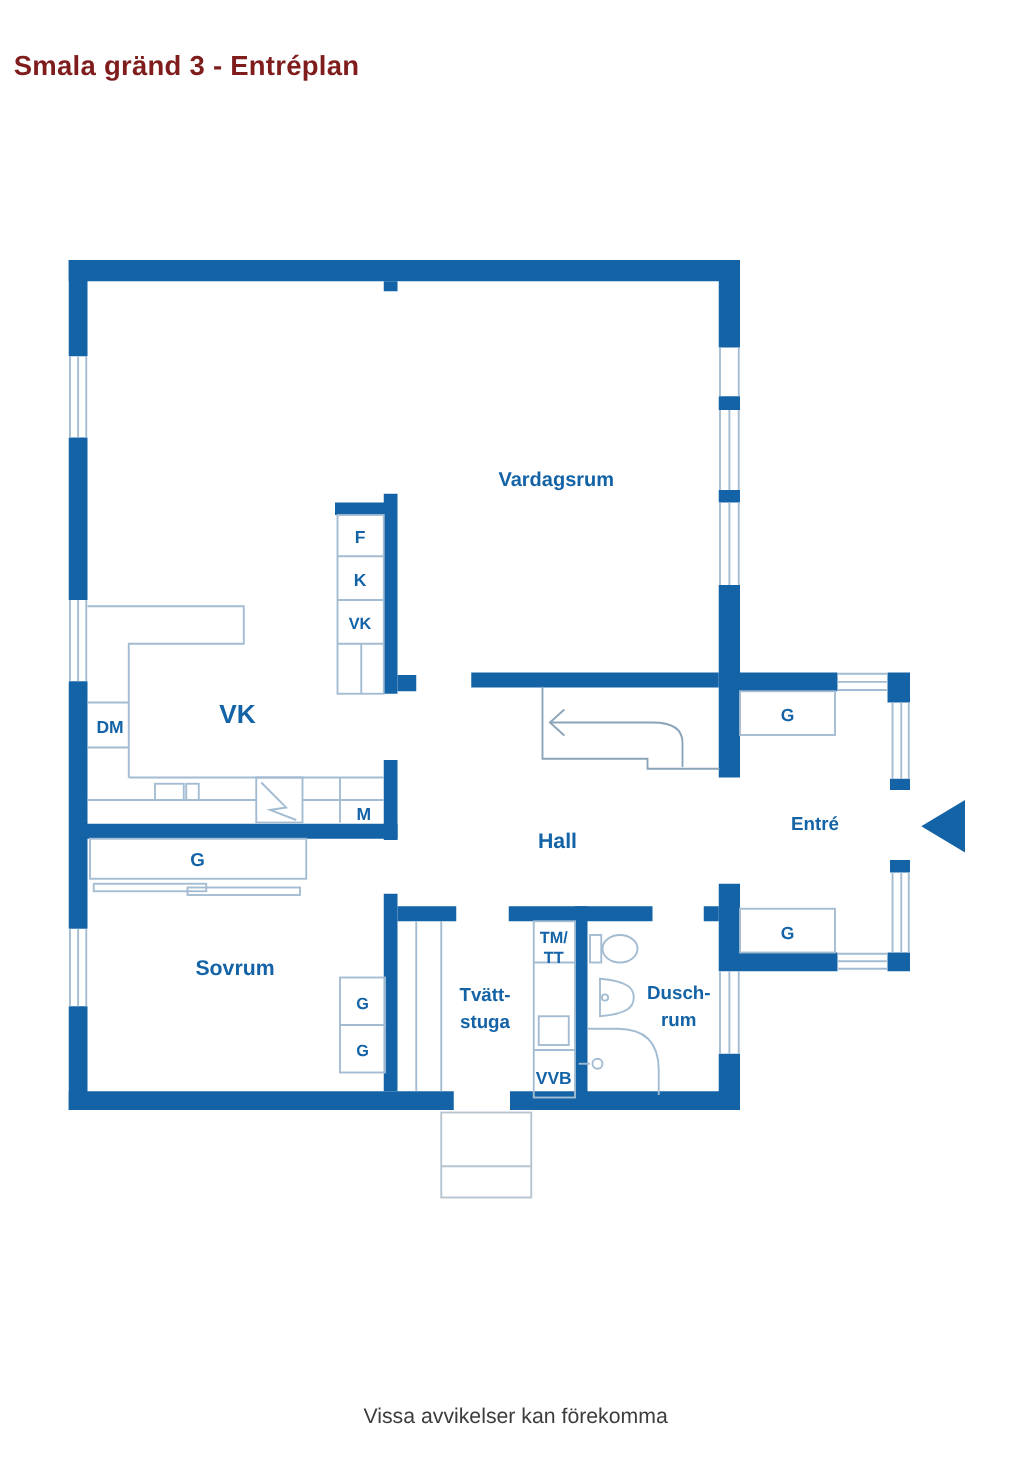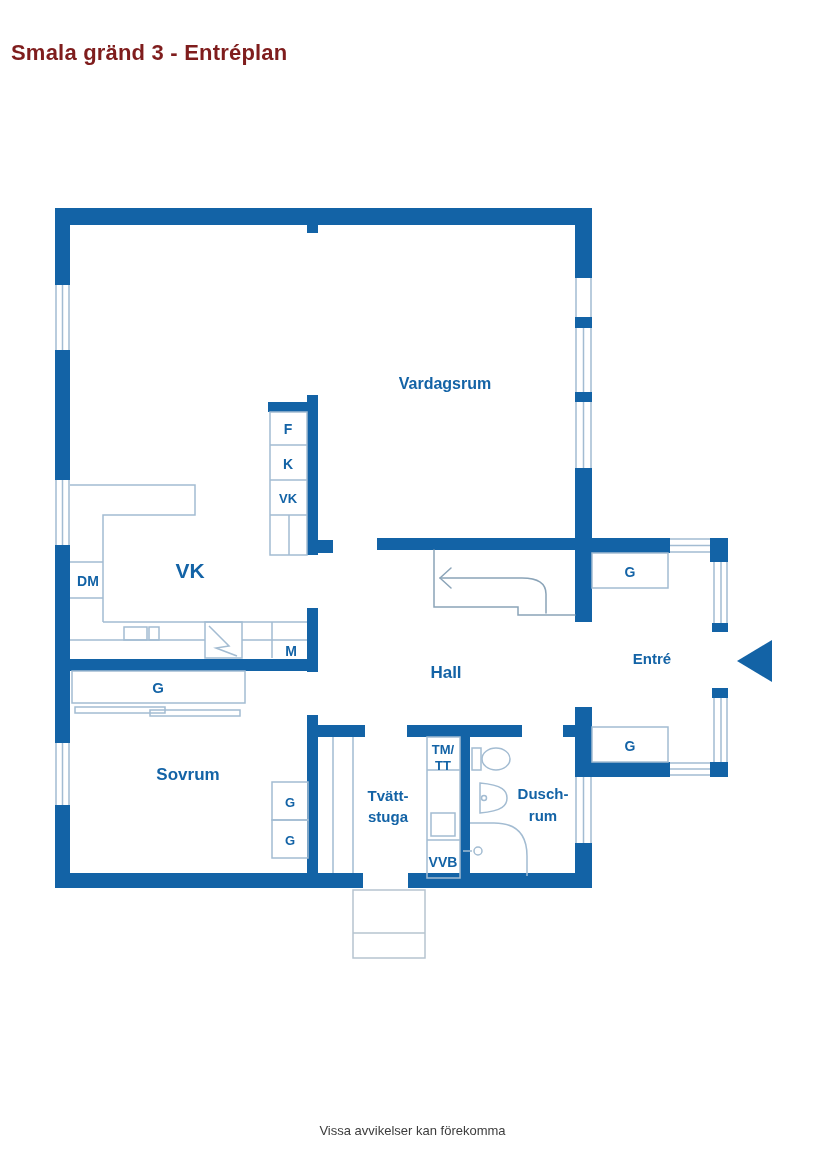--- a/index.html
+++ b/index.html
@@ -1,21 +1,21 @@
 <!DOCTYPE html>
 <html><head>
 <meta charset="utf-8">
 <style>
   html,body{margin:0;padding:0;background:#ffffff;}
   .page{position:relative;width:825px;height:1167px;background:#ffffff;overflow:hidden;
         font-family:"Liberation Sans",sans-serif;}
   .title{position:absolute;top:40px;left:0;width:825px;
          font-size:22px;font-weight:bold;color:#7f1d1d;letter-spacing:.2px;padding-left:11px;}
   .disclaimer{position:absolute;top:1123px;left:0;width:825px;text-align:center;
-         font-size:13px;color:#3c3c3c;}
+         font-size:17px;color:#3c3c3c;}
   svg{position:absolute;top:0;left:0;}
   .wall{fill:#1363a6;stroke:none;}
   .thin{stroke:#a3bcd2;stroke-width:1.5;fill:none;}
   .stair{stroke:#8ba4b8;stroke-width:1.5;fill:none;stroke-linecap:round;}
   .porch{stroke:#b6c4cf;stroke-width:1.5;fill:none;}
   .lbl{fill:#1363a6;font-weight:bold;text-anchor:middle;
        font-family:"Liberation Sans",sans-serif;}
   .s13{font-size:13px}.s14{font-size:14px}.s15{font-size:15px}
   .s16{font-size:16px}.s17{font-size:17px}.s21{font-size:21px}
 </style>

